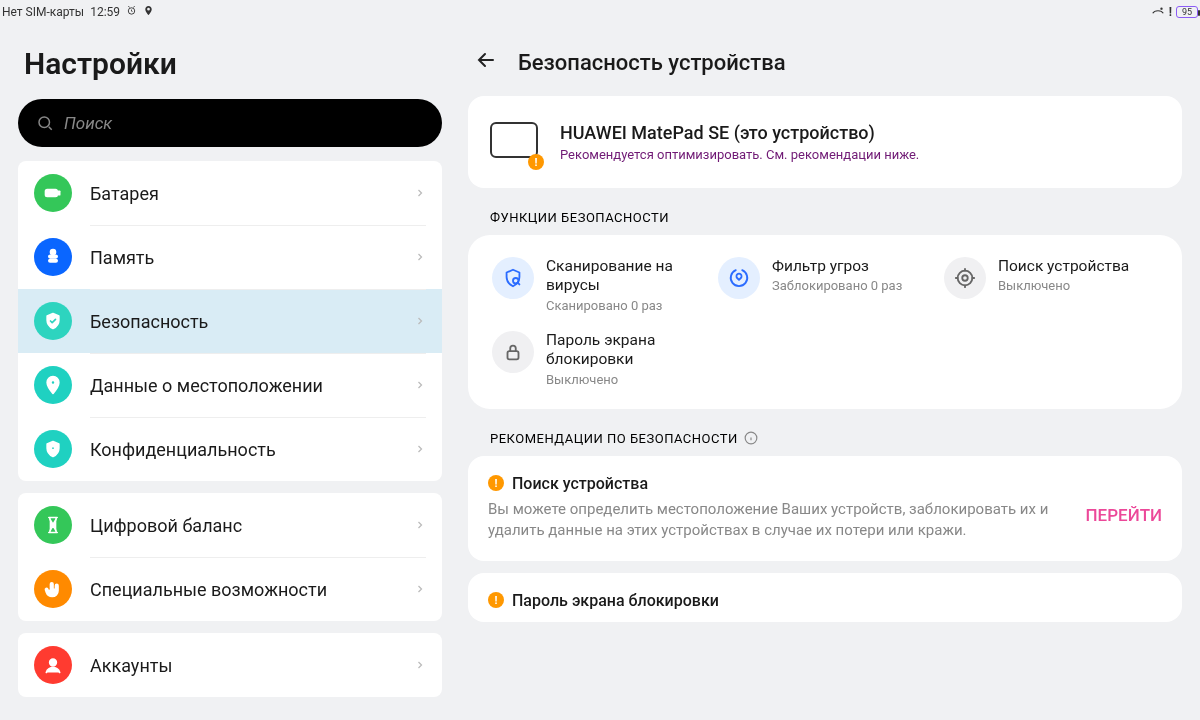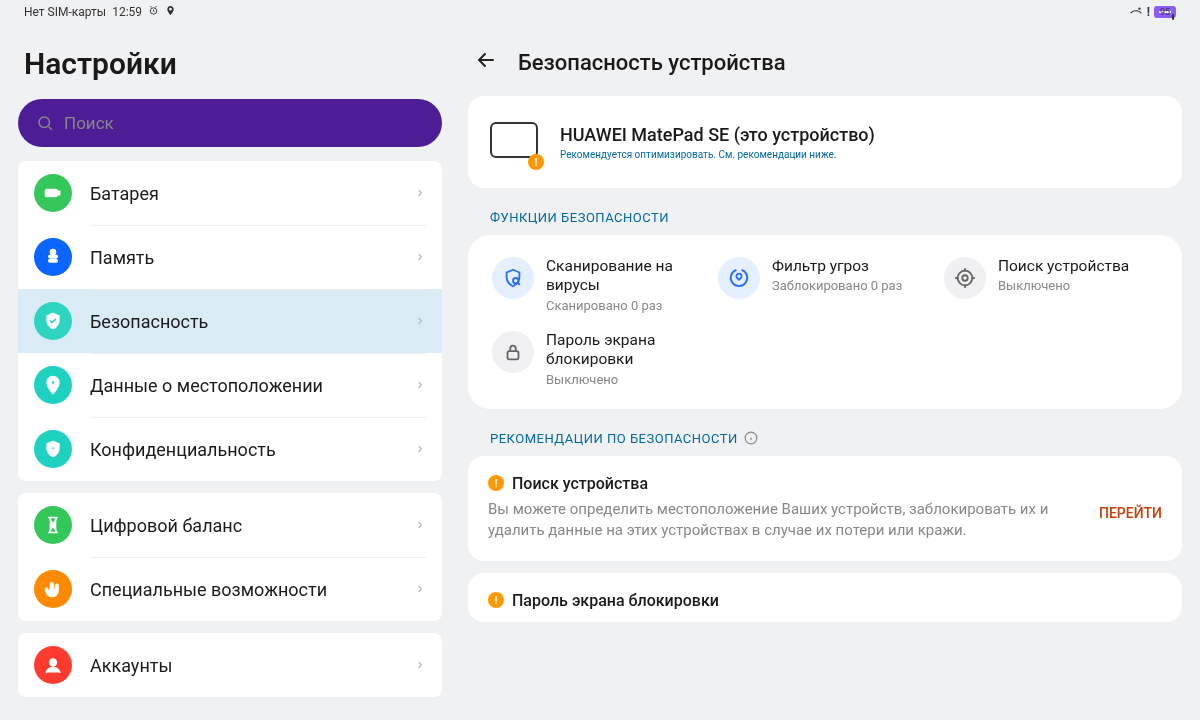--- a/index.html
+++ b/index.html
@@ -9,48 +9,49 @@
     width: 1200px;
     height: 720px;
     overflow: hidden;
     color: #1a1a1a;
   }
   .status-bar {
     height: 24px;
     background: #f0f1f3;
     display: flex;
     align-items: center;
-    padding: 0 24px;
+    padding: 0 2px;
     font-size: 12px;
     color: #333;
     justify-content: space-between;
   }
   .status-left { display: flex; align-items: center; gap: 6px; }
   .status-right { display: flex; align-items: center; gap: 4px; }
   .main-container { display: flex; height: calc(720px - 24px); }
   .left-panel {
     width: 460px;
     padding: 10px 18px 0 18px;
     overflow-y: auto;
   }
   .settings-title {
     font-size: 30px;
     font-weight: 600;
     margin: 12px 0 18px 6px;
   }
   .search-box {
-    background: #4c1d95;
+    background: #000000;
     border-radius: 26px;
     height: 48px;
     display: flex;
     align-items: center;
     padding: 0 18px;
     color: #888;
     font-size: 17px;
     margin-bottom: 14px;
+    font-style: italic;
   }
   .search-box svg { margin-right: 10px; }
   .card {
     background: #fff;
     border-radius: 8px;
     margin-bottom: 12px;
     overflow: hidden;
   }
   .list-item {
     display: flex;
@@ -109,24 +110,24 @@
     position: absolute;
     bottom: -2px; right: -2px;
     width: 16px; height: 16px;
     background: #ff9800;
     border-radius: 50%;
     color: #fff;
     display: flex; align-items: center; justify-content: center;
     font-size: 11px; font-weight: bold;
   }
   .device-name { font-size: 18px; font-weight: 500; margin-bottom: 4px; }
-  .device-sub { font-size: 10px; color: #0369a1; }
+  .device-sub { font-size: 13px; color: #701a75; }
   .section-label {
     font-size: 13px;
-    color: #0369a1;
+    color: #000000;
     letter-spacing: 0.5px;
     margin: 0 0 10px 22px;
     display: flex;
     align-items: center;
     gap: 6px;
   }
   .features-card {
     background: #fff;
     border-radius: 22px;
     padding: 18px;
@@ -156,29 +157,29 @@
     border-radius: 16px;
     padding: 18px 20px 20px 20px;
     margin-bottom: 12px;
   }
   .rec-title-row {
     display: flex; align-items: center; gap: 8px;
     font-size: 16px; font-weight: 500; margin-bottom: 6px;
   }
   .rec-body-row { display: flex; align-items: flex-start; gap: 16px; }
   .rec-desc { font-size: 15px; color: #888; line-height: 1.4; flex: 1;}
-  .rec-action { color: #c2410c; font-size: 14px; font-weight: 500; white-space: nowrap; padding-top: 6px;}
+  .rec-action { color: #ec4899; font-size: 17px; font-weight: 500; white-space: nowrap; padding-top: 6px;}
   .warn-dot {
     width: 16px; height: 16px; border-radius: 50%;
     background: #ff9800; color: #fff;
     display: inline-flex; align-items: center; justify-content: center;
     font-size: 11px; font-weight: bold;
   }
   .battery-box{
-    border:5px solid #8b5cf6; border-radius:3px; width:22px; height:12px;
+    border:1px solid #8b5cf6; border-radius:3px; width:22px; height:12px;
     position:relative; font-size:9px; display:flex;align-items:center;justify-content:center;
   }
   .battery-box::after{content:"";position:absolute;right:-3px;top:3px;width:2px;height:6px;background:#333;border-radius:1px;}
 </style>
 </head>
 <body>
 
 <div class="status-bar">
   <div class="status-left">
     <span>Нет SIM-карты</span>

